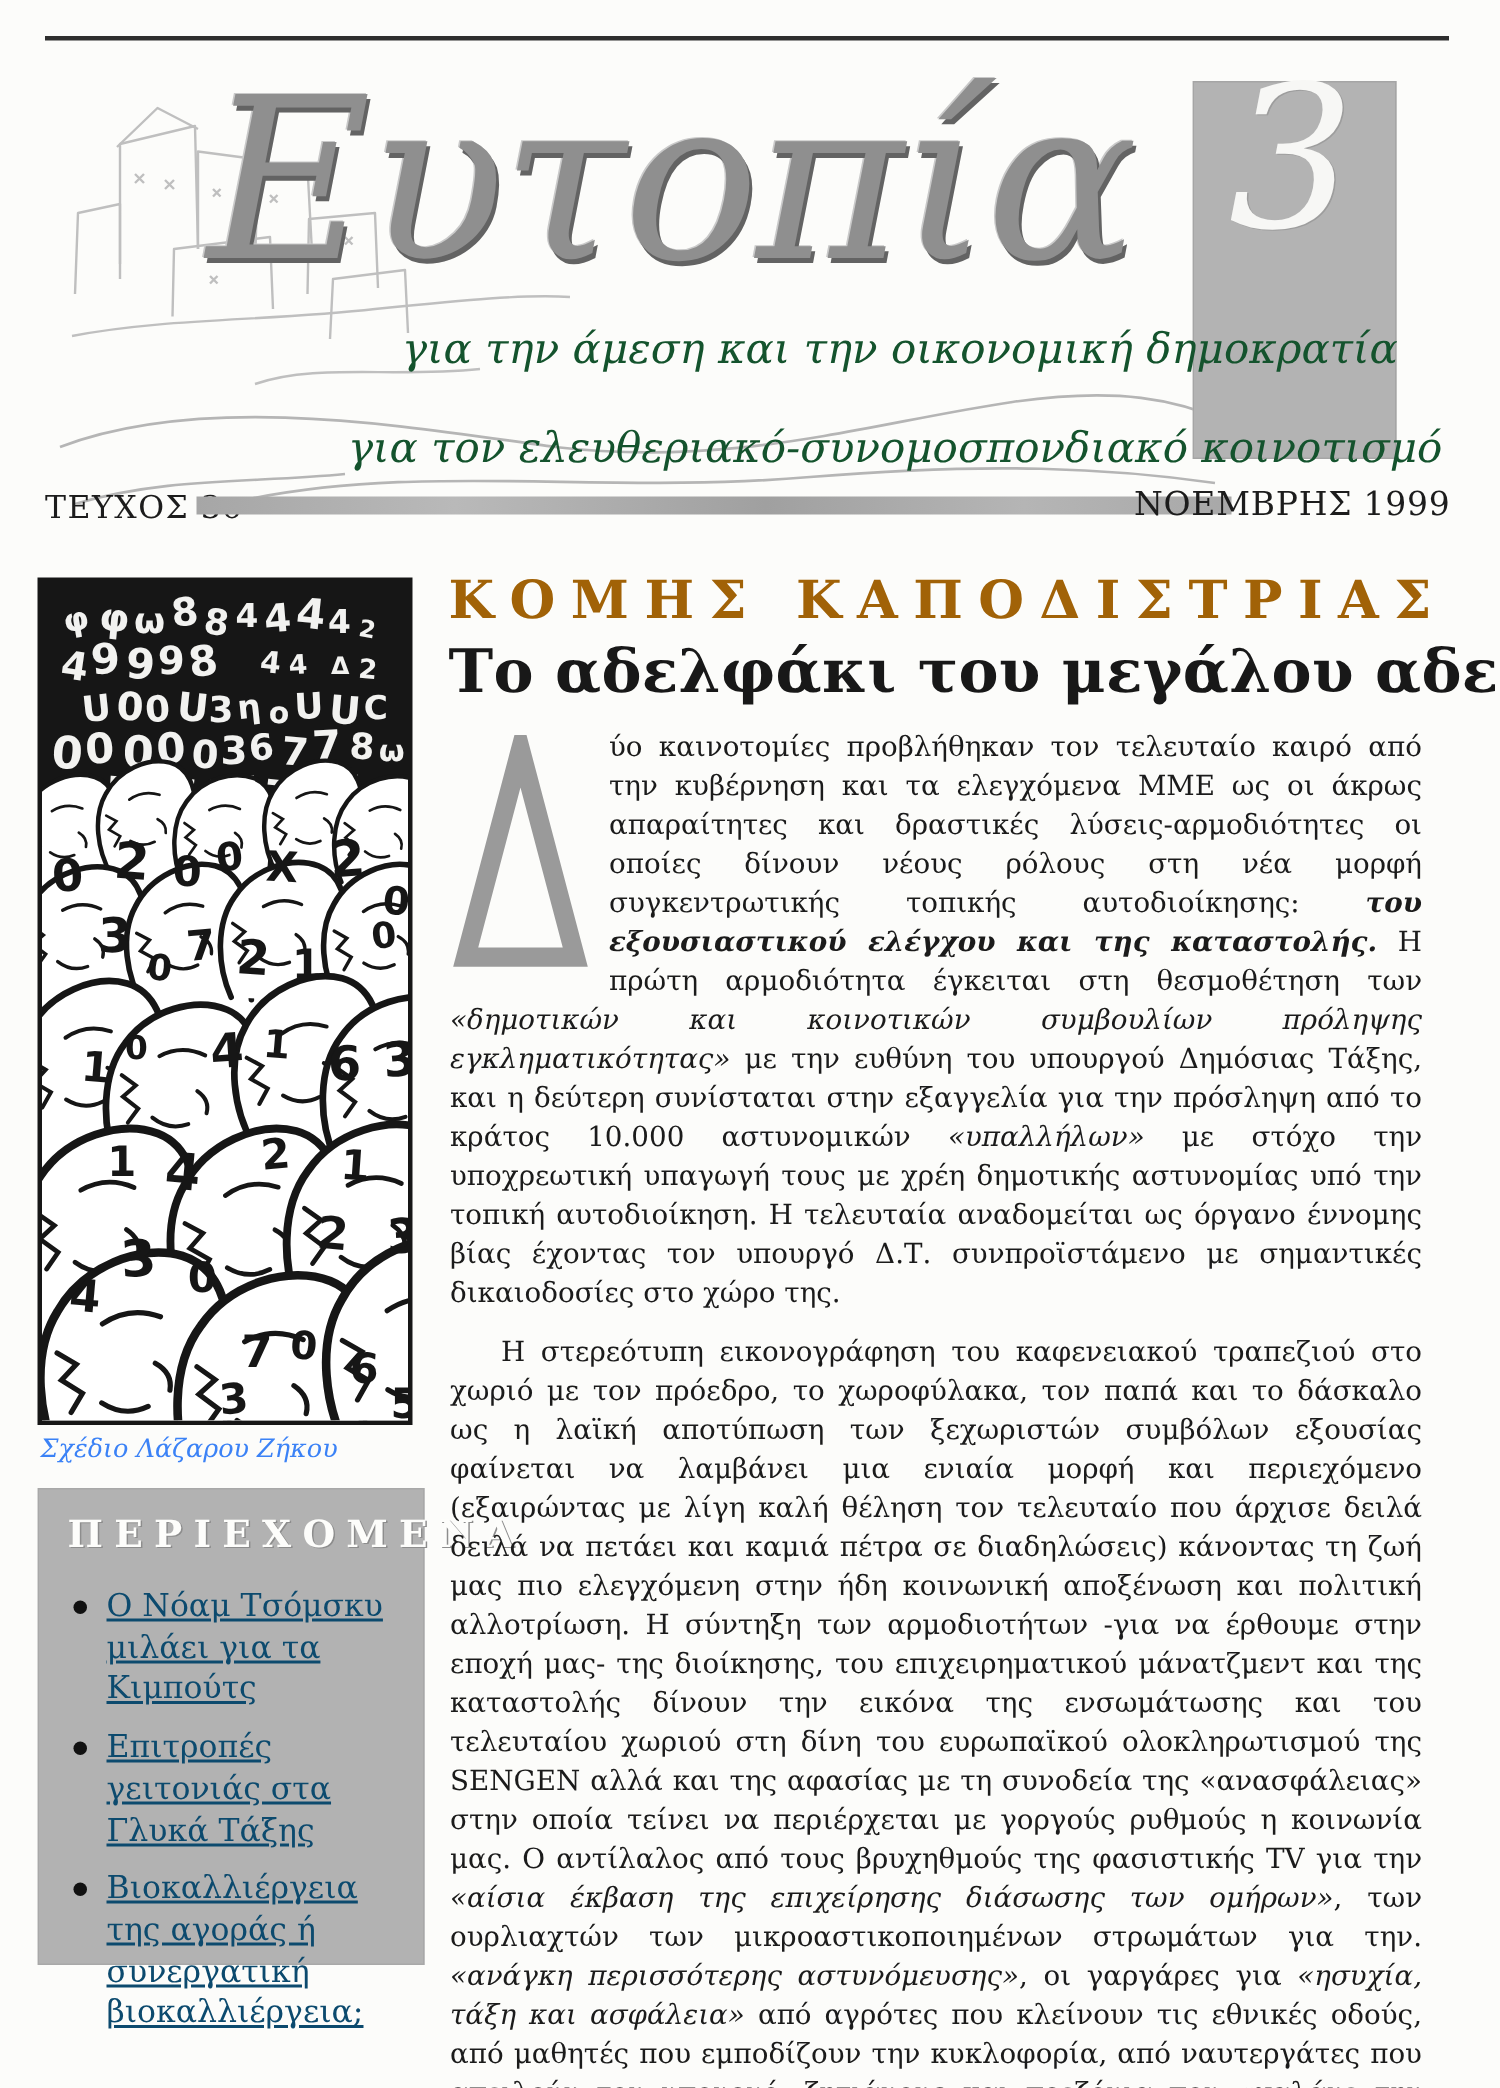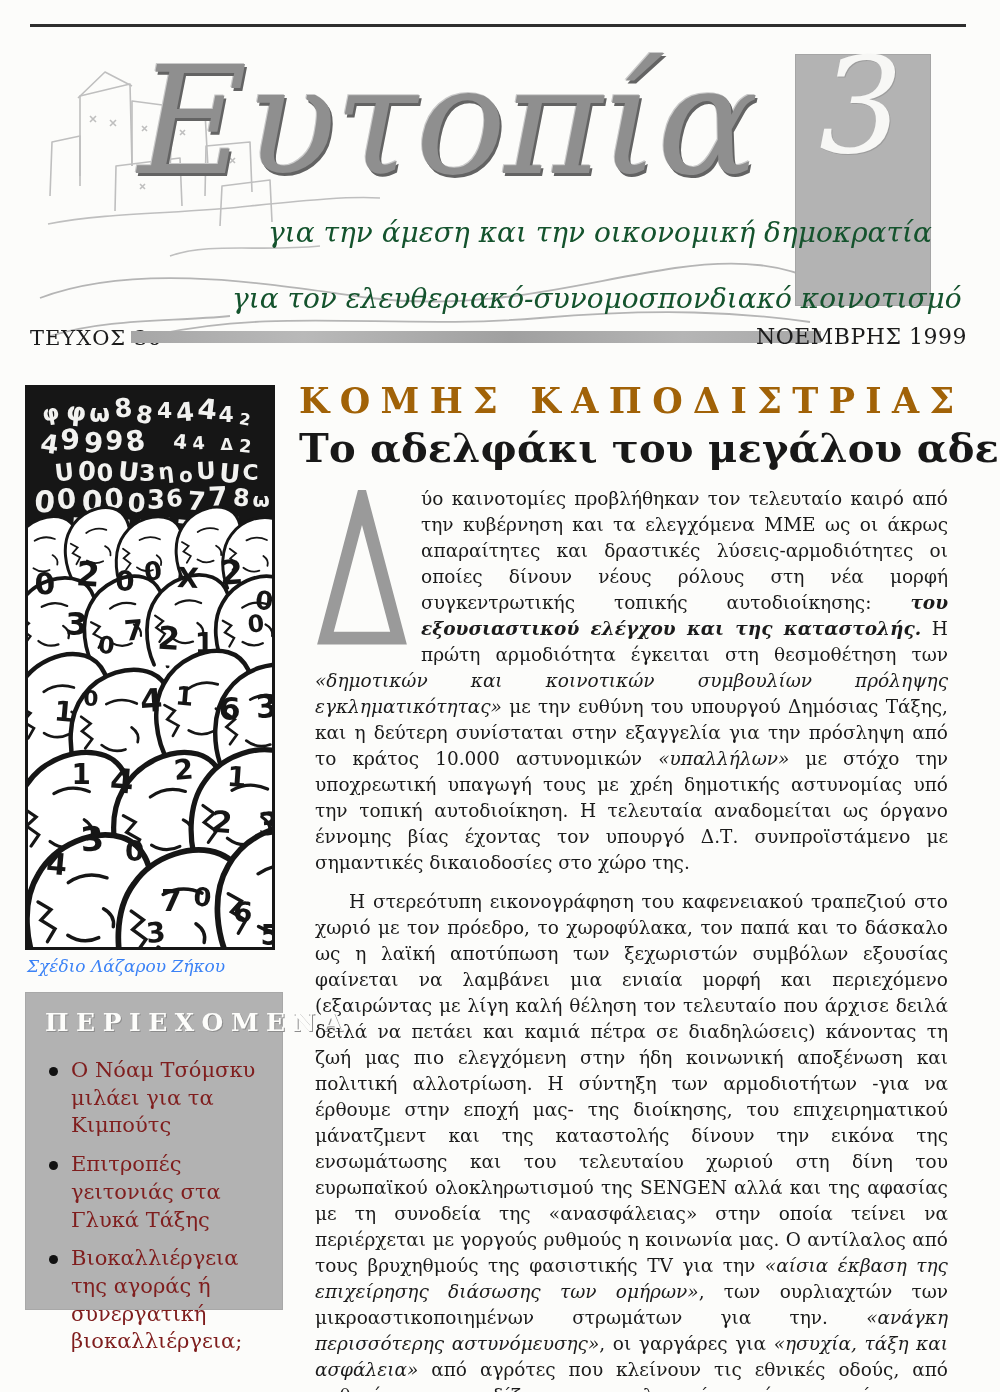--- a/index.html
+++ b/index.html
@@ -62,21 +62,21 @@
     background:#b2b2b2; box-shadow:inset 0 0 0 1px #a8a8a8;
   }
   .toc-title{
     margin:16px 0 0 20px; font-size:25px; font-weight:bold;
     letter-spacing:.30em; color:#fdfdfb; text-shadow:1px 1px 0 #8d8d8d;
     white-space:nowrap;
   }
   .toc ul{list-style:none; margin:20px 0 0 0; padding:0 10px 0 22px;}
   .toc li{
     position:relative; padding-left:24px; margin-bottom:11px;
-    font-size:21px; line-height:1.32; color:#7f1d1d;
+    font-size:21px; line-height:1.32; color:#0c4a6e;text-decoration:underline;
   }
   .toc li::before{
     content:""; position:absolute; left:2px; top:10px;
     width:9px; height:9px; border-radius:50%; background:#111;
   }
 
   
   .kicker{
     position:absolute; left:299px; top:380px; width:650px;
     font-size:35px; font-weight:bold; letter-spacing:.295em;
@@ -84,21 +84,21 @@
   }
   .headline{
     position:absolute; left:299px; top:424px; width:650px;
     font-size:40px; font-weight:bold; letter-spacing:.2px;
     white-space:nowrap; color:#181818;
   }
   .body-col{
     position:absolute; left:300px; top:486px; width:648px;
     font-size:18.5px; line-height:26px; text-align:justify; color:#1b1b1b;
   }
-  .body-col p{margin:0 0 13px 15px;}
+  .body-col p{margin:0 0 13px 0;}
   .body-col p.indent{text-indent:34px;}
   .it{font-style:italic;}
   .bit{font-style:italic; font-weight:bold;}
   .dropcap{
     float:left; width:92px; height:158px; margin:4px 14px 2px 0;
   }
 </style>
 </head>
 <body>
 

